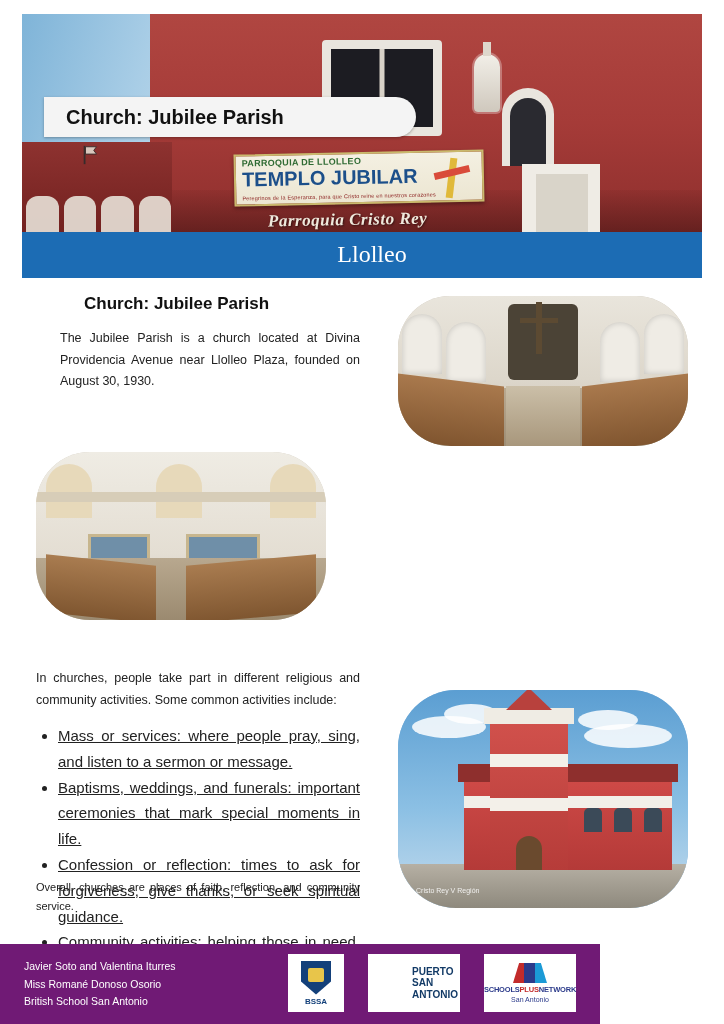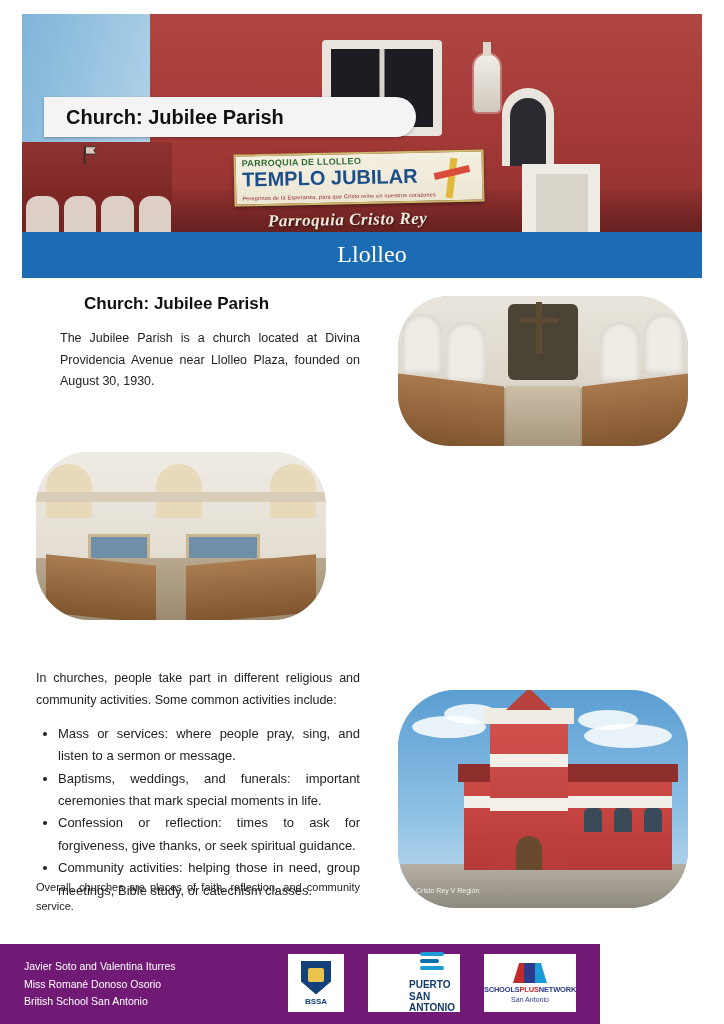--- a/index.html
+++ b/index.html
@@ -298,24 +298,25 @@
     font-size: 12.5px;
     line-height: 1.72;
     color: #222222;
     text-align: justify;
   }
   .sec3-list {
     position: absolute;
     left: 36px;
     top: 723px;
     width: 324px;
-    font-size: 13px;
+    font-size: 15px;
     line-height: 1.72;
     color: #222222;
     text-align: justify;
+    text-decoration: underline;
   }
   .sec3-list li {
     margin-left: 22px;
     margin-bottom: 0;
   }
   .sec3-outro {
     position: absolute;
     left: 36px;
     top: 878px;
     width: 324px;
@@ -395,21 +396,21 @@
     clip-path: polygon(0 0, 100% 0, 100% 62%, 50% 100%, 0 62%);
     position: relative;
   }
   .logo-shield .crest:after {
     content:""; position:absolute; left:7px; top:7px; width:16px; height:14px;
     background:#e8c54a; border-radius: 2px;
   }
   .logo-shield .lbl {
     font-size: 8px; font-weight: bold; color: #13407a; text-align:center; margin-top:2px;
   }
-  .logo-puerto { width: 92px; flex-direction: column; gap: 6px; padding-left: 44px; }
+  .logo-puerto { width: 92px; flex-direction: row; gap: 6px; padding-left: 44px; }
   .logo-puerto .waves { width: 24px; }
   .logo-puerto .waves i {
     display:block; height:4px; background:#1b9ad6; margin-bottom:3px; border-radius:2px;
   }
   .logo-puerto .waves i:nth-child(2){ background:#0e6fae; width:80%; }
   .logo-puerto .waves i:nth-child(3){ background:#1b9ad6; }
   .logo-puerto .txt {
     font-size: 10px; font-weight: bold; color: #123a66; line-height: 1.15; text-align:left;
   }
   .logo-network { width: 92px; }

